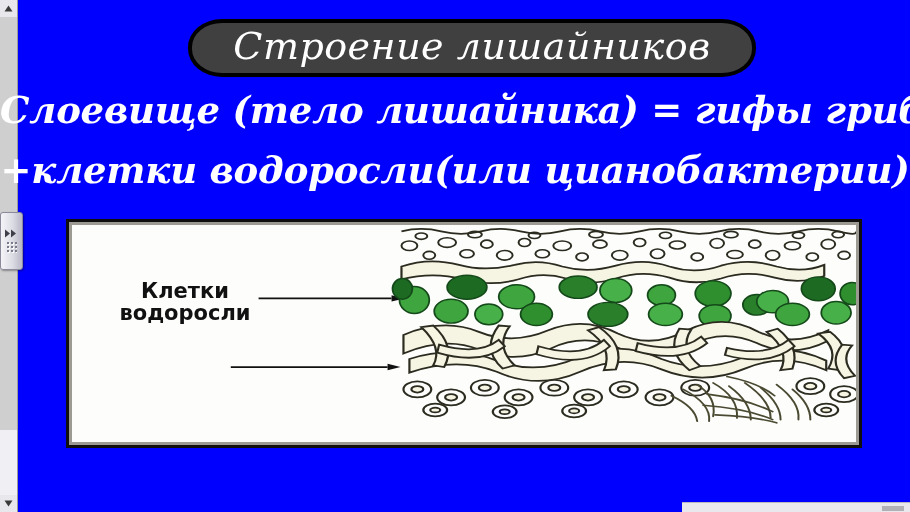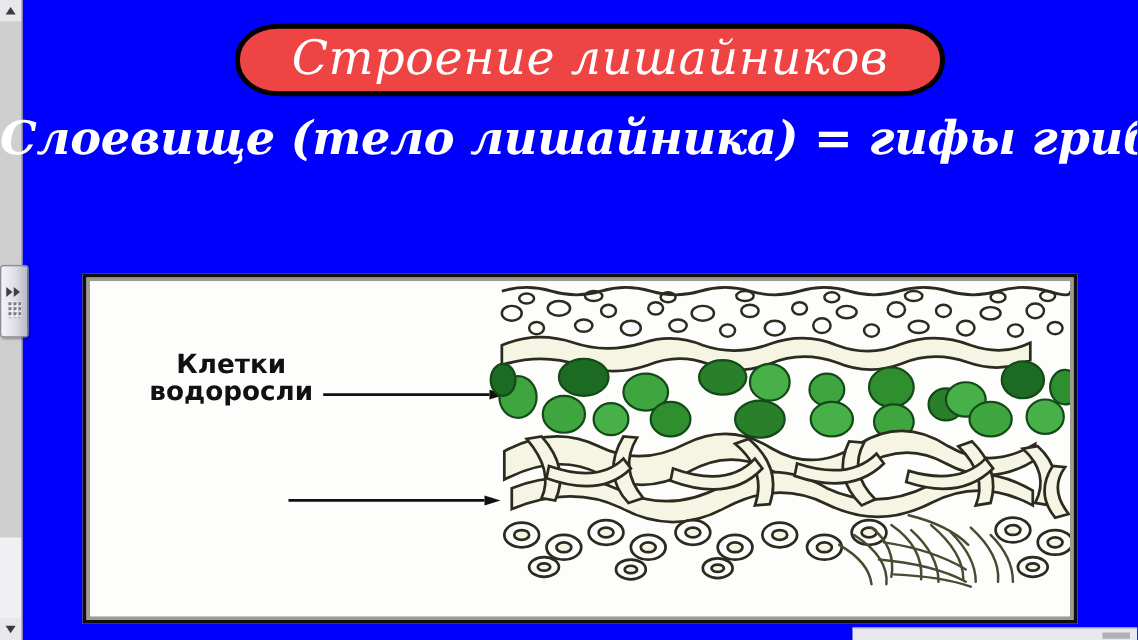--- a/index.html
+++ b/index.html
@@ -80,21 +80,21 @@
     background-position: 0 0, 1px 1px;
   }
 
   
   #title-banner {
     position: absolute;
     left: 188px;
     top: 19px;
     width: 568px;
     height: 58px;
-    background: #ef4444;
+    background: #404040;
     border: 4px solid #000000;
     border-radius: 34px / 28px;
     box-sizing: border-box;
     display: flex;
     align-items: center;
     justify-content: center;
   }
   #title-text {
     color: #ffffff;
     font-family: "DejaVu Serif", "Liberation Serif", serif;
@@ -123,21 +123,21 @@
   }
   #subtitle-1 { top: 92px; letter-spacing: -0.2px; }
   #subtitle-2 { top: 152px; letter-spacing: -0.2px; }
 
   
   #figure-frame {
     position: absolute;
     left: 66px;
     top: 219px;
     width: 796px;
-    height: 280px;
+    height: 229px;
     background: #ffffff;
     border: 3px solid #100f0d;
     box-sizing: border-box;
     box-shadow: inset 0 0 0 3px #9c9a92;
   }
   #figure-inner {
     position: absolute;
     inset: 3px;
     background: #fdfdfb;
     overflow: hidden;
@@ -204,20 +204,21 @@
         <polygon points="0.5,0.5 8.5,0.5 4.5,6.5" fill="#3a3a3a"></polygon>
       </svg>
     </div>
   </div>
 
   <div id="title-banner">
     <span id="title-text">Строение  лишайников</span>
   </div>
 
   <div class="subtitle-line" id="subtitle-1">Слоевище (тело лишайника) =  гифы гриба</div>
+  <div class="subtitle-line" id="subtitle-2">+клетки водоросли(или цианобактерии)</div>
 
   <div id="figure-frame">
     <div id="figure-inner">
 
       <svg id="figure-svg" viewBox="0 0 790 272" preserveAspectRatio="none">
         <defs>
 
           <g id="defs-none"></g>
         </defs>
 

